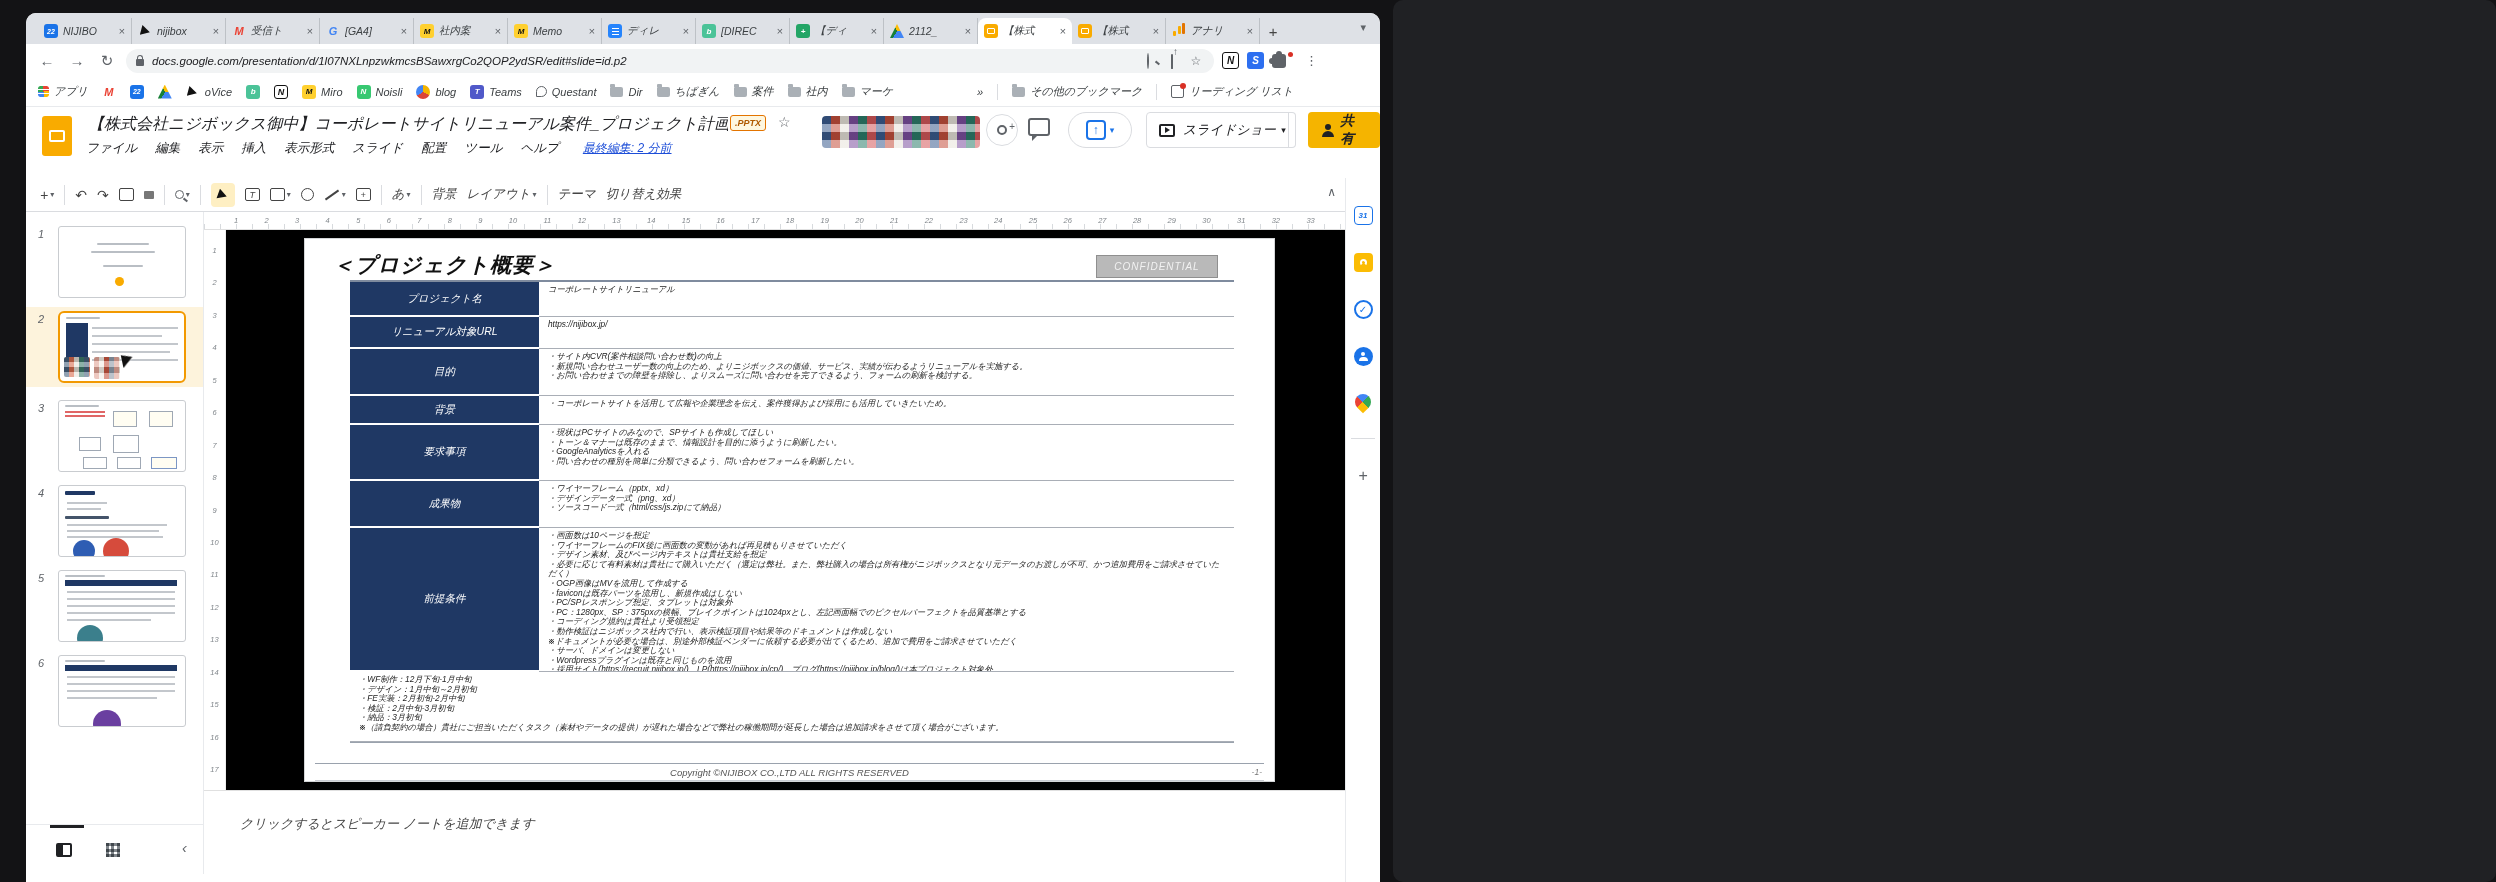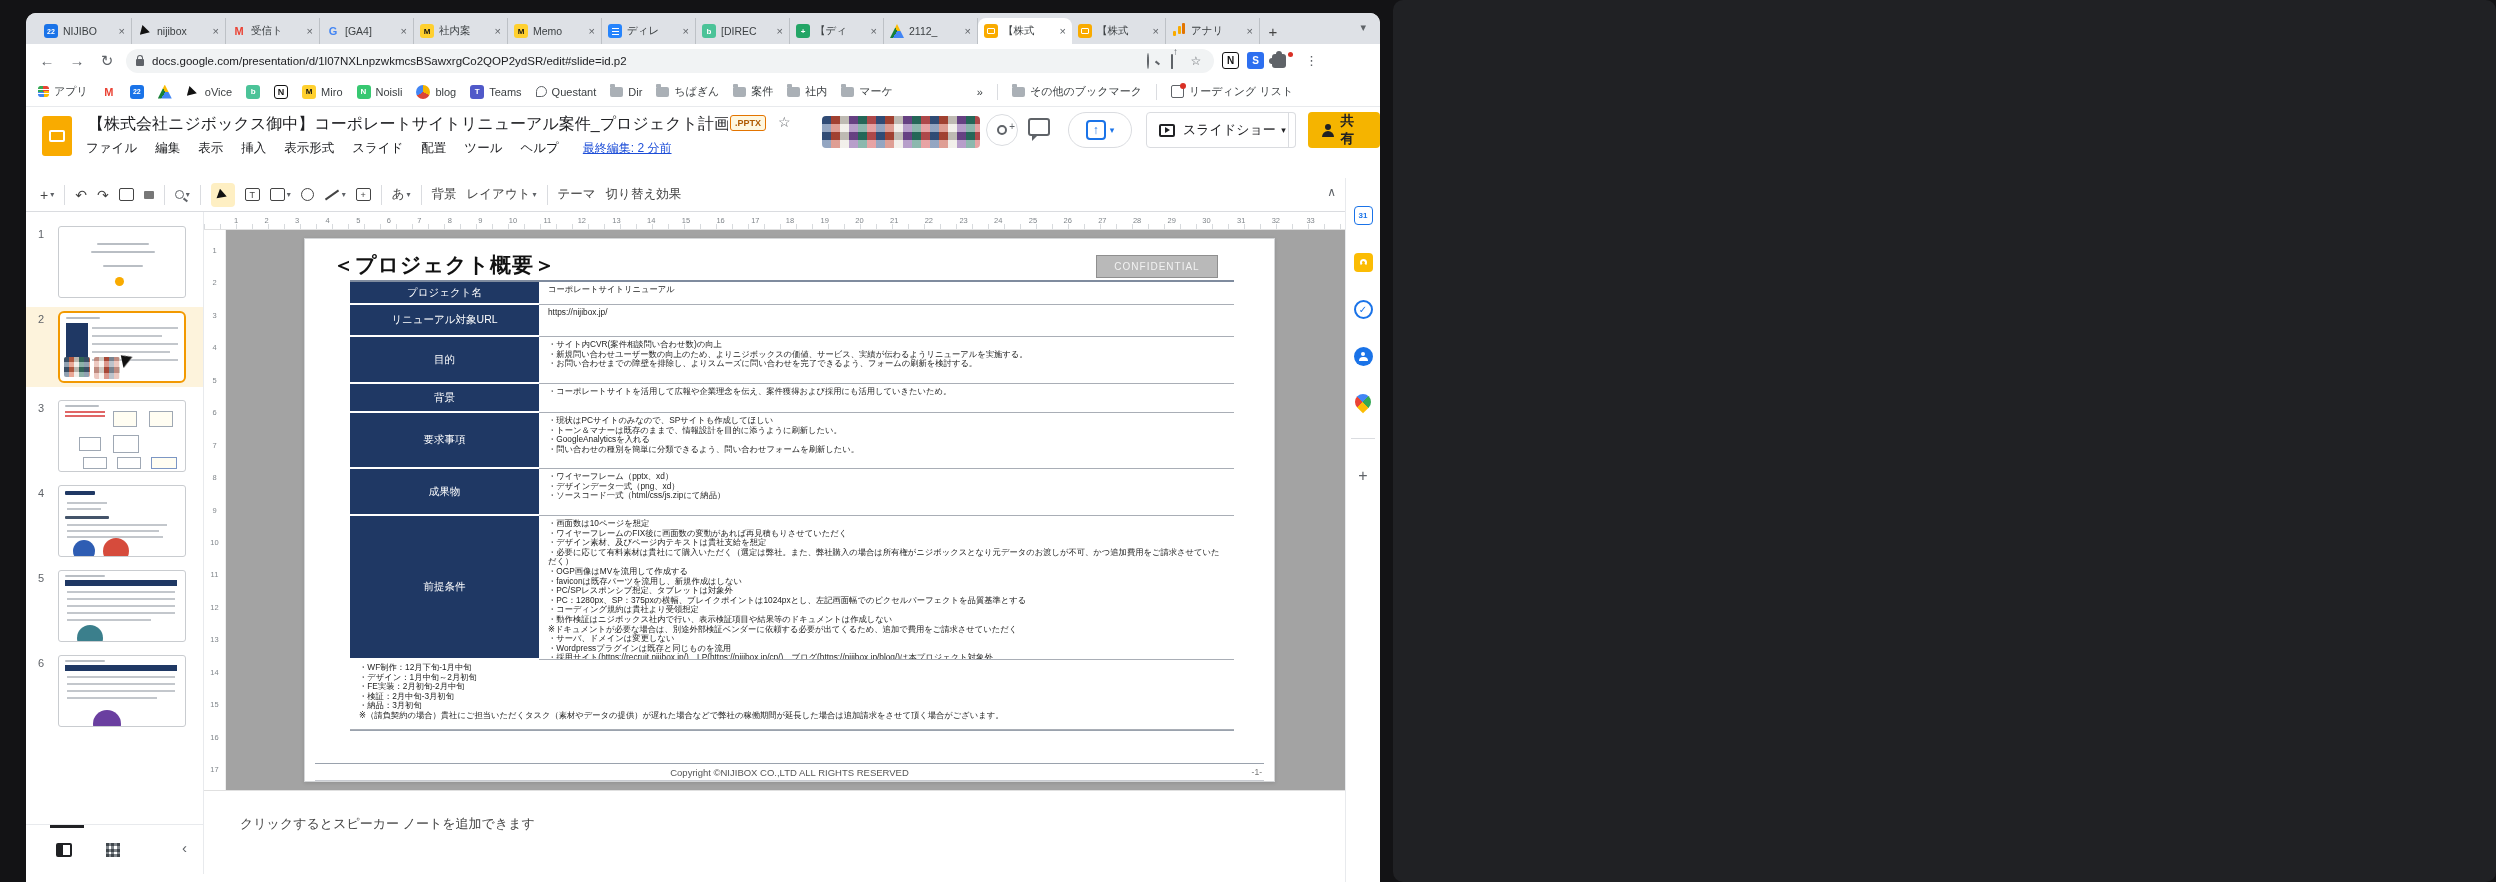--- a/index.html
+++ b/index.html
@@ -1,20 +1,20 @@
 <!DOCTYPE html>
 <html><head>
 <meta charset="utf-8">
 <style>
   html,body{margin:0;padding:0;background:#131315;}
   *{box-sizing:border-box;font-family:"Liberation Sans","DejaVu Sans",sans-serif;}
   #stage{position:relative;width:2496px;height:882px;background:#131315;overflow:hidden;}
 
   
-  .bwin{position:absolute;left:26px;top:13px;width:1354px;height:869px;background:#fff;border-radius:10px 10px 0 0;overflow:hidden;}
+  .bwin{position:absolute;left:26px;top:13px;width:1354px;height:869px;background:#fff;border-radius:10px 10px 0 0;overflow:hidden;font-style:italic;}
   .tabbar{position:absolute;left:0;top:0;width:100%;height:31px;background:#dee1e6;display:flex;align-items:flex-end;padding-left:12px;}
   .tab{position:relative;height:26px;width:94px;display:flex;align-items:center;gap:5px;padding:0 6px;font-size:10.5px;color:#3c4043;border-right:1px solid #bdc1c6;cursor:default;}
   .tab.active{background:#fff;border-radius:8px 8px 0 0;border-right:none;z-index:2;}
   .tab .tlabel{flex:1;overflow:hidden;white-space:nowrap;}
   .tab .tclose{font-size:11px;color:#5f6368;}
   .fav{width:14px;height:14px;flex:none;border-radius:3px;display:flex;align-items:center;justify-content:center;font-size:8px;font-weight:bold;color:#fff;}
   .fav-cal{background:#1a73e8;font-size:7px;}
   .fav-cursor{background:transparent;}
   .fav-cursor i{display:block;width:0;height:0;border-left:9px solid #111;border-top:5px solid transparent;border-bottom:5px solid transparent;transform:rotate(15deg);}
   .fav-gmail{background:transparent;color:#ea4335;font-size:11px;}
@@ -134,29 +134,29 @@
   .obox{position:absolute;border:1px solid #9fa8b4;background:#fffdf2;}
   .circ{position:absolute;border-radius:50%;}
   .fstools{position:absolute;left:0;top:811px;width:178px;height:50px;background:#fff;border-top:1px solid #e8eaed;border-right:1px solid #e8eaed;display:flex;align-items:center;gap:34px;padding-left:30px;}
   .fsbar{position:absolute;left:24px;top:0px;width:34px;height:3px;background:#202124;}
   .ic-film{width:16px;height:14px;border:2px solid #202124;border-radius:2px;position:relative;}
   .ic-film:before{content:"";position:absolute;left:0;top:0;width:5px;height:100%;background:#202124;}
   .ic-grid{width:14px;height:14px;background:repeating-linear-gradient(0deg,#80868b 0 3px,transparent 3px 5.5px),repeating-linear-gradient(90deg,#80868b 0 3px,transparent 3px 5.5px);background-blend-mode:multiply;}
   .fschev{position:absolute;right:14px;top:14px;font-size:15px;color:#5f6368;}
 
   
-  .canvas{position:absolute;left:200px;top:217px;width:1119px;height:560px;background:#a3a3a3;}
+  .canvas{position:absolute;left:200px;top:217px;width:1119px;height:560px;background:#000000;}
   .page{position:absolute;left:78px;top:8px;width:971px;height:544px;background:#fff;border:1px solid #d4d6d8;box-shadow:0 1px 4px rgba(0,0,0,.12);}
   .ptitle{position:absolute;left:28px;top:12px;font-size:21px;font-weight:bold;color:#111;letter-spacing:1px;}
   .confid{position:absolute;right:56px;top:16px;width:122px;height:23px;background:#b9b9b9;border:1px solid #8f8f8f;color:#f2f2f2;font-size:10px;letter-spacing:1px;display:flex;align-items:center;justify-content:center;}
   .ptable{position:absolute;left:45px;top:41px;width:884px;border-top:2px solid #7f8b9e;border-bottom:1px solid #9aa2ad;}
   .prow{display:flex;width:100%;}
   .ph{flex:none;width:189px;background:#1f3864;color:#fff;font-size:10.5px;display:flex;align-items:center;justify-content:center;border-bottom:2px solid #fff;text-align:center;}
   .pb{flex:1;font-size:8.3px;line-height:9.6px;color:#222;padding:3px 9px 0;border-bottom:1px solid #a9aeb6;white-space:pre-line;overflow:hidden;}
-  .r1{height:23px;} .r2{height:32px;} .r3{height:47px;} .r4{height:29px;} .r5{height:56px;}
+  .r1{height:35px;} .r2{height:32px;} .r3{height:47px;} .r4{height:29px;} .r5{height:56px;}
   .r6{height:47px;} .r7{height:144px;} .r8{height:27px;} .r9{height:70px;}
   .pfoot{position:absolute;left:10px;right:10px;top:524px;height:18px;border-top:1px solid #9aa2ad;border-bottom:1px solid #c9ccd2;display:flex;align-items:center;justify-content:center;font-size:9.5px;color:#555;}
   .pnum{position:absolute;right:2px;top:3px;font-size:8.5px;color:#777;}
 
   
   .notes{position:absolute;left:178px;top:777px;width:1141px;height:105px;background:#fff;border-top:1px solid #e0e0e0;}
   .notestext{position:absolute;left:36px;top:24px;font-size:13px;color:#444;}
   .panelchev{position:absolute;left:1336px;top:632px;font-size:14px;color:#5f6368;}
 
   

